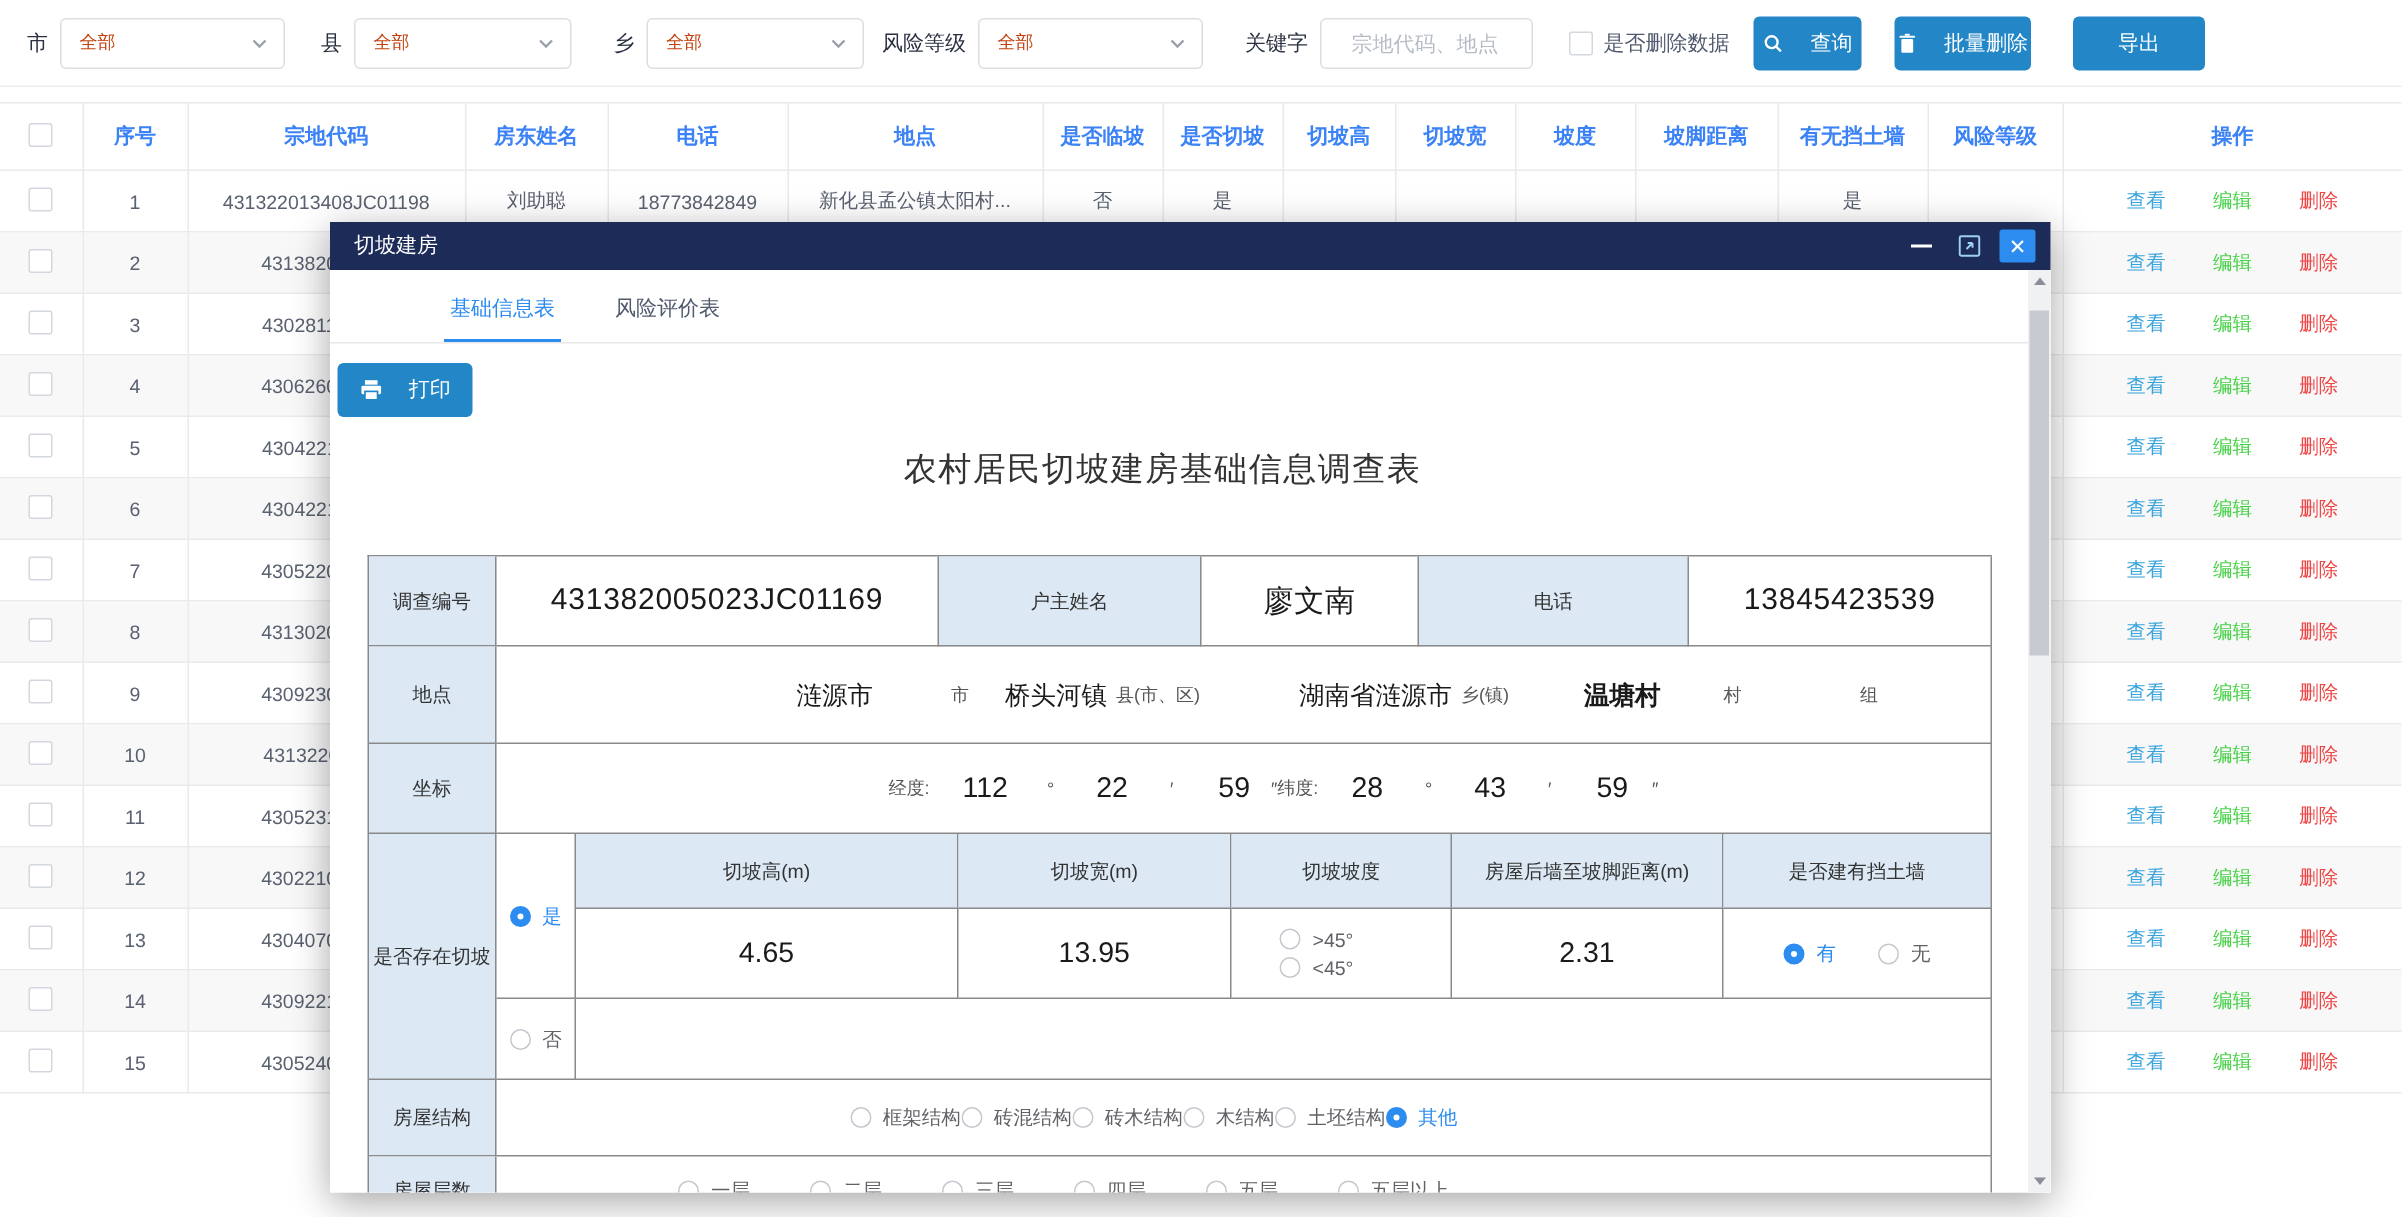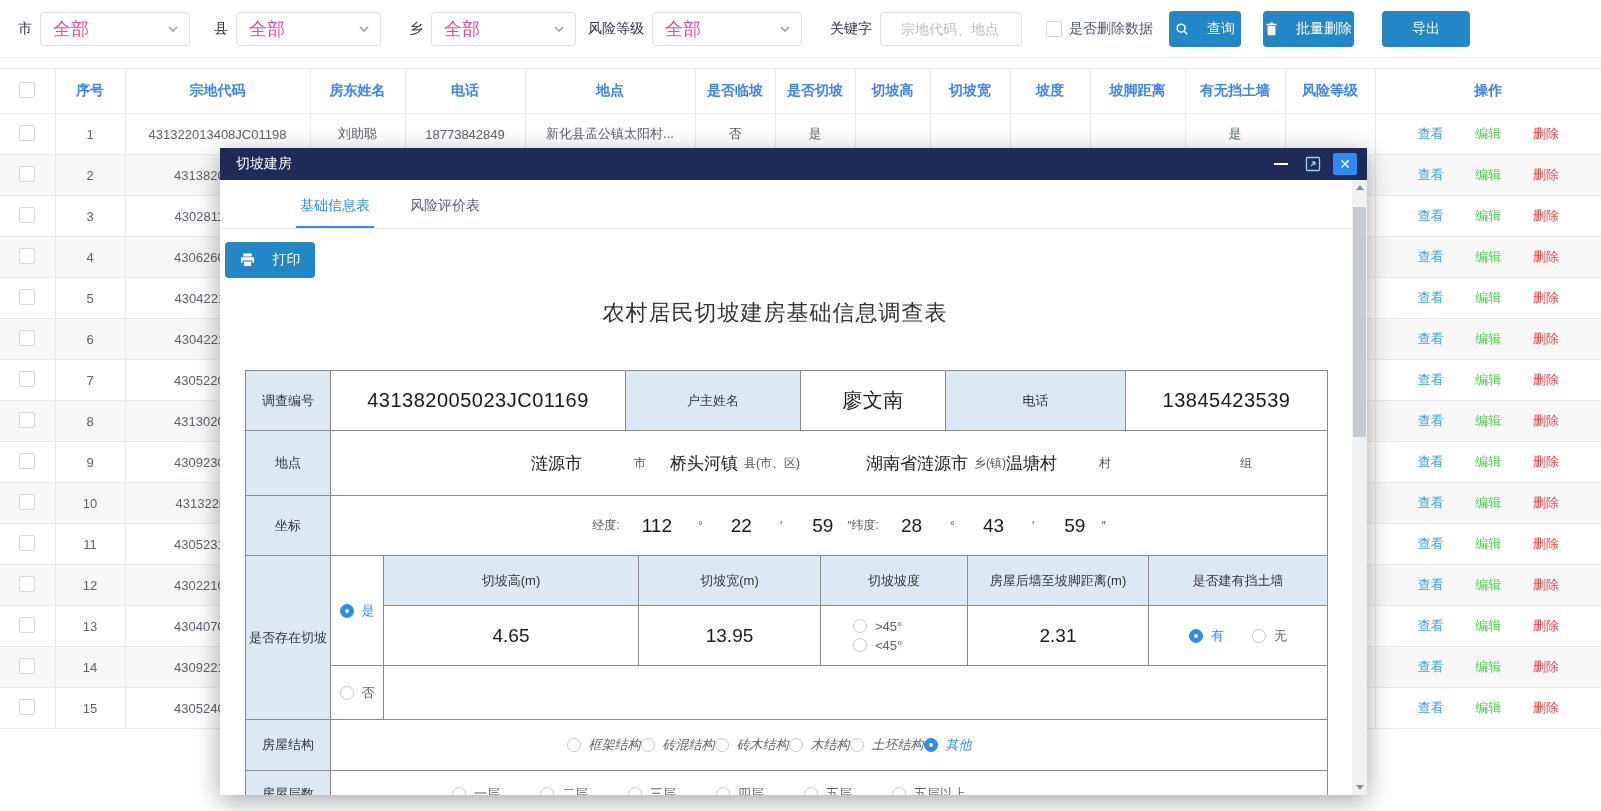--- a/index.html
+++ b/index.html
@@ -5,21 +5,21 @@
   * { margin:0; padding:0; box-sizing:border-box; }
   html,body { width:1601px; height:811px; overflow:hidden; background:#fff;
     font-family:"Liberation Sans","DejaVu Sans",sans-serif; }
 
   
   .filter-bar { position:absolute; left:0; top:0; width:1601px; height:58px;
     background:#fff; border-bottom:1px solid #ececec; display:flex; align-items:center; padding-left:18px; }
   .flabel { font-size:14px; color:#2a3142; margin-right:8px; white-space:nowrap; }
   .select { height:34px; border:1px solid #dcdee2; border-radius:4px; background:#fff;
     display:flex; align-items:center; justify-content:space-between; padding:0 10px 0 12px; cursor:pointer; }
-  .sel-val { font-size:18px; color:#ec4899; }
+  .sel-val { font-size:12px; color:#c2410c; }
   .chev { width:12px; height:12px; fill:none; stroke:#9aa0ab; stroke-width:1.6; }
   .w150 { width:150px; } .w145 { width:145px; }
   .kw-input { width:142px; height:34px; border:1px solid #dcdee2; border-radius:4px;
     font-size:14px; color:#515a6e; padding:0 10px; outline:none;
     font-family:"Liberation Sans","DejaVu Sans",sans-serif; }
   .kw-input::placeholder { color:#b6bcc6; }
   .cb { width:16px; height:16px; border:1px solid #d3d7de; border-radius:2px; background:#fff;
     display:inline-block; cursor:pointer; flex:none; }
   .chk-label { font-size:14px; color:#515a6e; margin-left:7px; white-space:nowrap; }
   .btn { height:36px; border:none; border-radius:4px; background:#2286c7; color:#fff;
@@ -566,21 +566,21 @@
 
       <div class="frow" style="height:65px;">
         <div class="fc lab" style="width:85px;">地点</div>
         <div class="fc" style="width:997px; justify-content:flex-start; padding:0 75px 0 200px;">
           <span style="font-size:17px;color:#1a1a1a;">涟源市</span>
           <span class="small" style="margin-left:52px;">市</span>
           <span style="font-size:17px;color:#1a1a1a;margin-left:24px;">桥头河镇</span>
           <span class="small" style="margin-left:6px;">县(市、区)</span>
           <span style="font-size:17px;color:#1a1a1a;margin-left:66px;">湖南省涟源市</span>
           <span class="small" style="margin-left:6px;">乡(镇)</span>
-          <span style="font-size:17px;color:#1a1a1a;">温塘村</span>
+          <span style="font-size:17px;color:#1a1a1a;margin-left:50px;font-weight:bold;">温塘村</span>
           <span class="small" style="margin-left:42px;">村</span>
           <span style="font-size:17px;color:#1a1a1a;"></span>
           <span class="small" style="margin-left:auto;">组</span>
         </div>
       </div>
 
       <div class="frow" style="height:60px;">
         <div class="fc lab" style="width:85px;">坐标</div>
         <div class="fc" style="width:997px; justify-content:center; padding-left:40px; gap:0;">
           <span class="small">经度:</span>
@@ -652,21 +652,21 @@
                 <span>否</span>
               </span>
             </div>
             <div class="fc" style="width:944px;"></div>
           </div>
         </div>
       </div>
 
       <div class="frow" style="height:51px;">
         <div class="fc lab" style="width:85px;">房屋结构</div>
-        <div class="fc" style="width:997px; justify-content:center; padding-right:120px;font-style:italic;">
+        <div class="fc" style="width:997px; justify-content:center; padding-right:120px;">
           <span class="ritem">
               <span class="radio"></span>
               <span>框架结构</span>
             </span>
           <span class="ritem">
               <span class="radio"></span>
               <span>砖混结构</span>
             </span>
           <span class="ritem">
               <span class="radio"></span>

